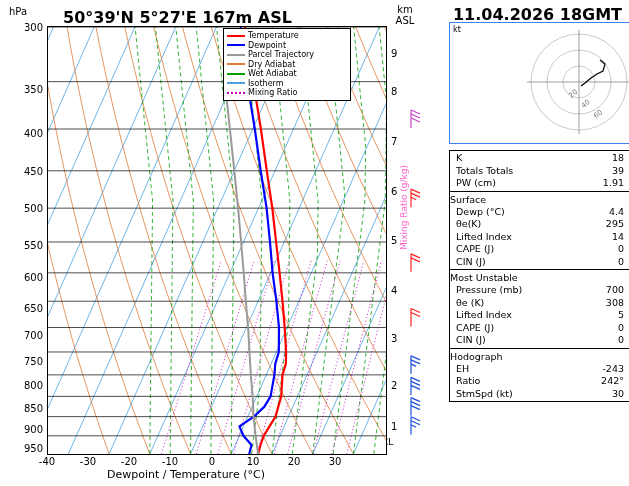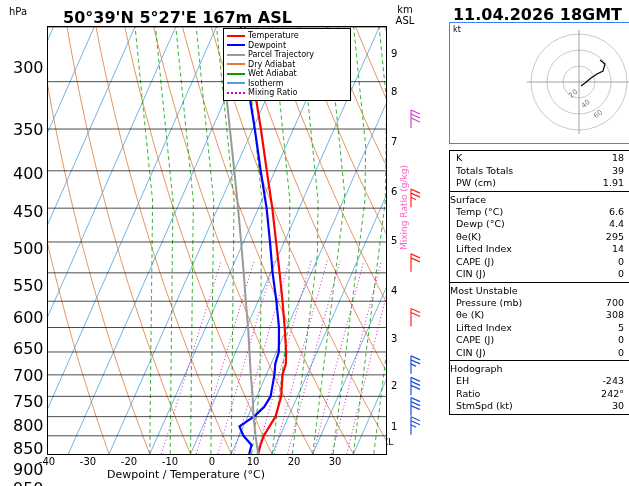--- a/index.html
+++ b/index.html
@@ -6,21 +6,21 @@
   body{width:629px;height:486px;background:#ffffff;font-family:"DejaVu Sans",sans-serif;overflow:hidden;position:relative;}
   .root{position:absolute;left:7px;top:0;width:629px;height:486px;}
 
   
   #sounding{position:absolute;left:0;top:0;width:432px;height:486px;}
   #plotframe{position:absolute;left:40px;top:26px;width:340px;height:429px;border:1px solid #000;box-sizing:border-box;background:#fff;overflow:hidden;}
   .hpa-label{position:absolute;left:2px;top:6px;font-size:10px;}
   .km-label{position:absolute;left:385px;top:4px;font-size:10px;line-height:11px;text-align:center;width:26px;}
   .title{position:absolute;left:56px;top:8px;font-size:16px;font-weight:bold;}
   .xlabel{position:absolute;left:100px;top:468px;font-size:11px;}
-  .ytick{position:absolute;left:6px;font-size:16px;text-align:right;width:30px;margin-top:36px;}
+  .ytick{position:absolute;left:6px;font-size:10px;text-align:right;width:30px;}
   .rtick{position:absolute;left:384px;font-size:10px;width:14px;}
   .xtick{position:absolute;top:456px;font-size:10px;text-align:center;width:30px;}
   .mixlabel{position:absolute;font-size:8px;color:#cc00cc;}
   .mixaxis{position:absolute;left:392px;top:250px;font-size:9px;color:#ff66cc;transform:rotate(-90deg);transform-origin:left top;white-space:nowrap;}
   .lcl{position:absolute;left:370px;top:437px;font-size:9px;}
 
   
   #legend{position:absolute;left:216px;top:28px;width:120px;background:#fff;border:1px solid #000;padding:2px 3px;font-size:8px;line-height:9.5px;}
   #legend .row{display:flex;align-items:center;gap:3px;white-space:nowrap;}
   #legend .sw{width:18px;height:0;border-top-width:2px;border-top-style:solid;display:inline-block;}
@@ -301,24 +301,20 @@
             <span>39</span>
           </div>
         <div class="trow">
             <span>PW (cm)</span>
             <span>1.91</span>
           </div>
       </div>
       <div class="tsec">
         <div class="thead">Surface</div>
         <div class="trow">
-            <span>Temp (°C)</span>
-            <span>6.6</span>
-          </div>
-        <div class="trow">
             <span>Dewp (°C)</span>
             <span>4.4</span>
           </div>
         <div class="trow">
             <span>θe(K)</span>
             <span>295</span>
           </div>
         <div class="trow">
             <span>Lifted Index</span>
             <span>14</span>

